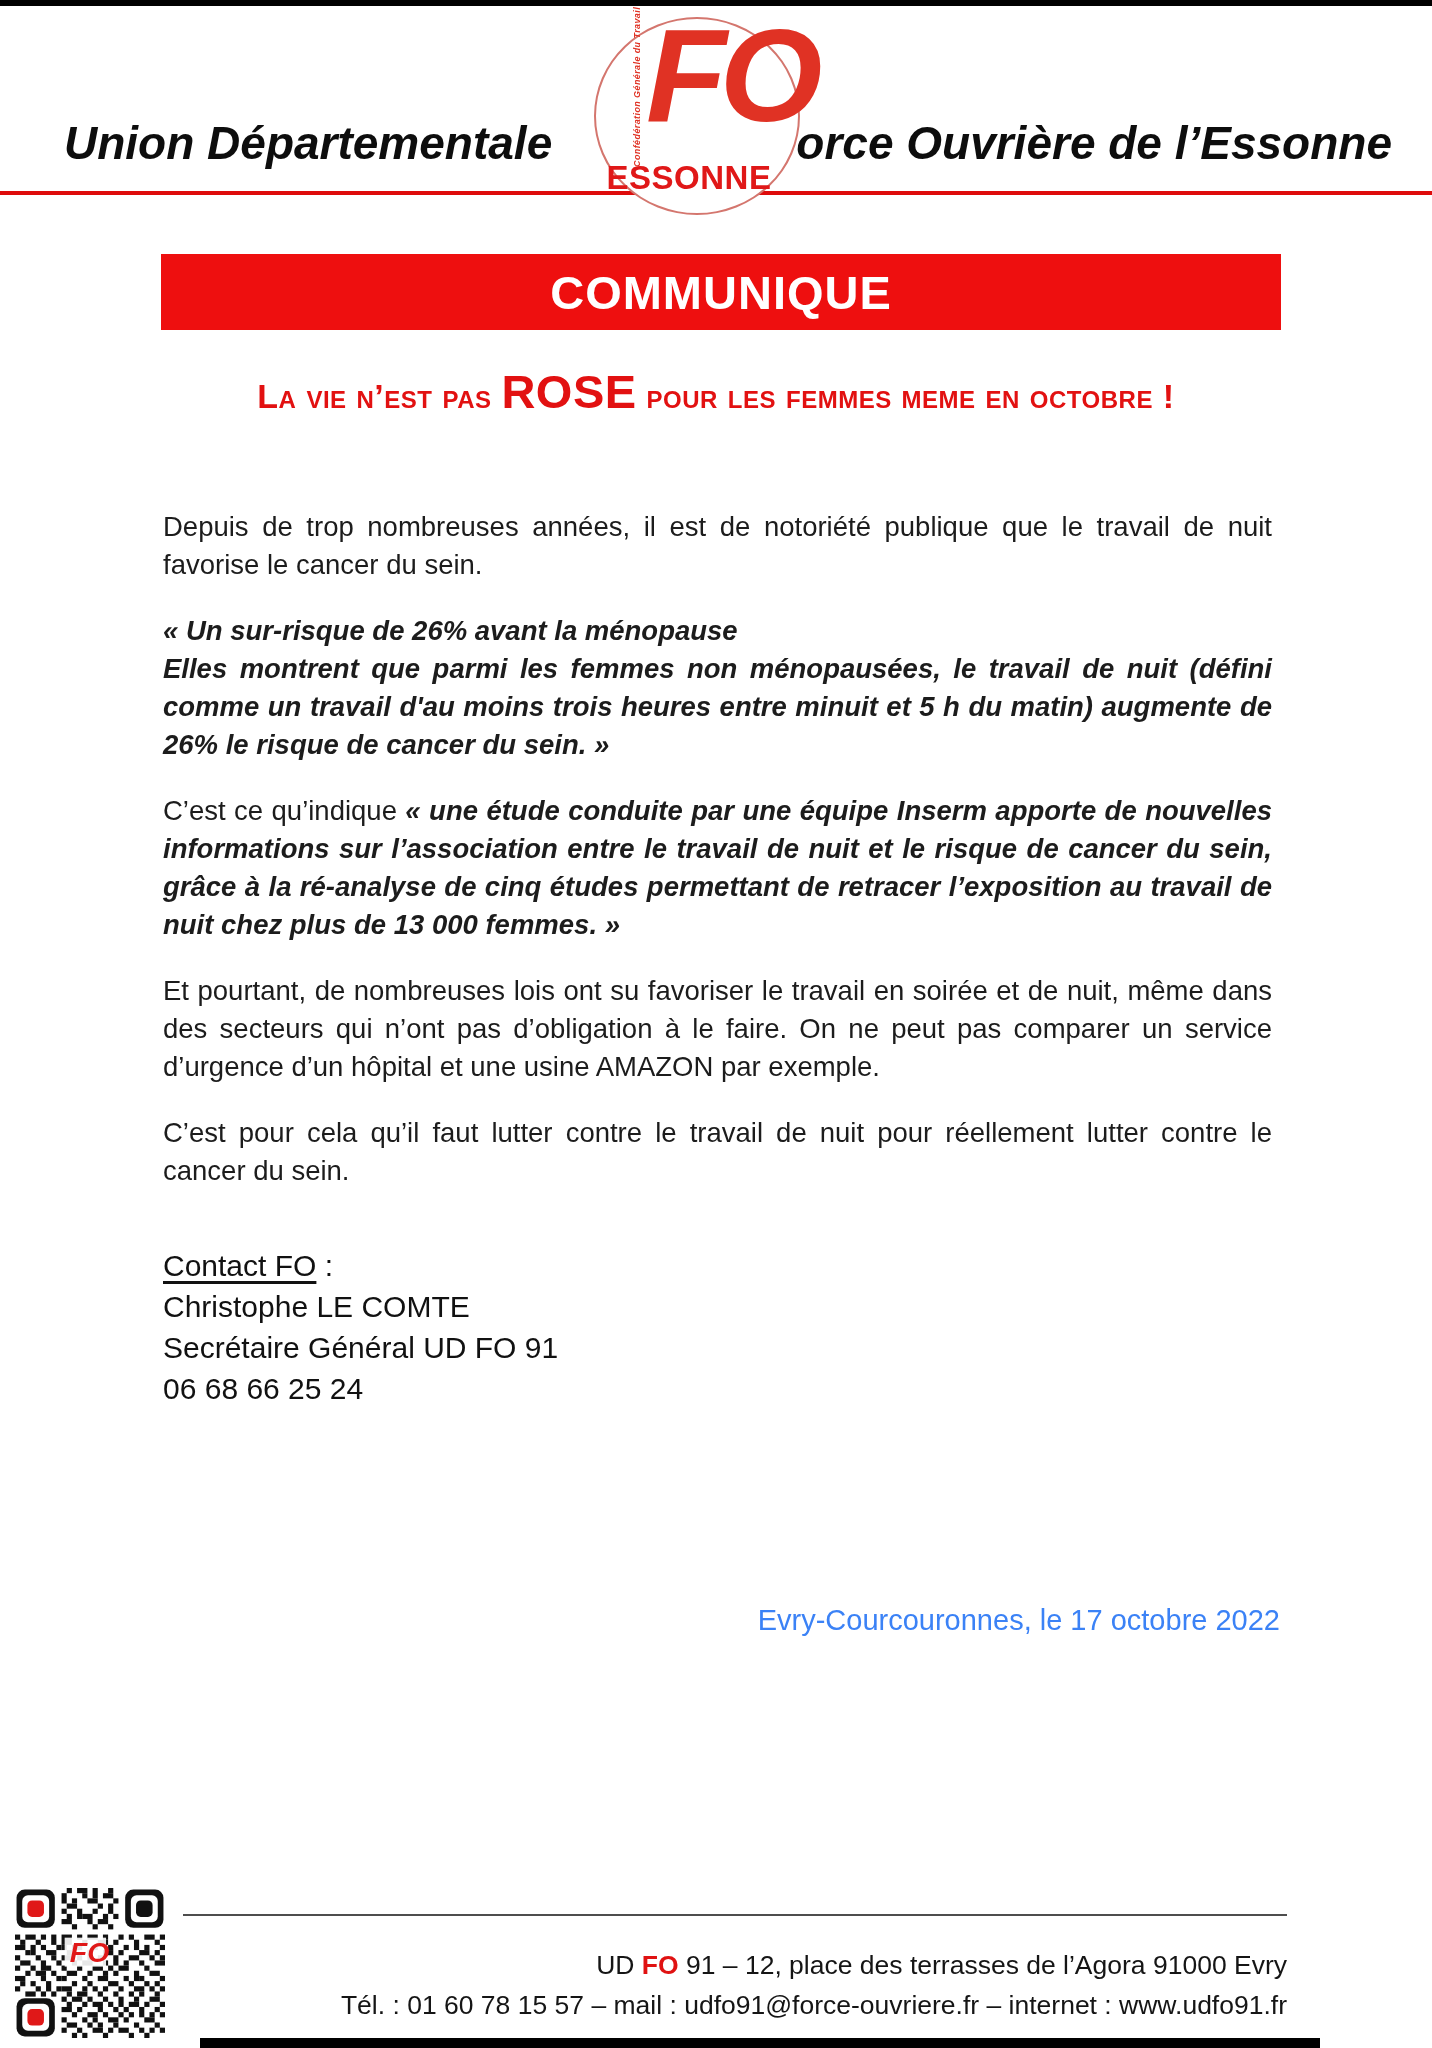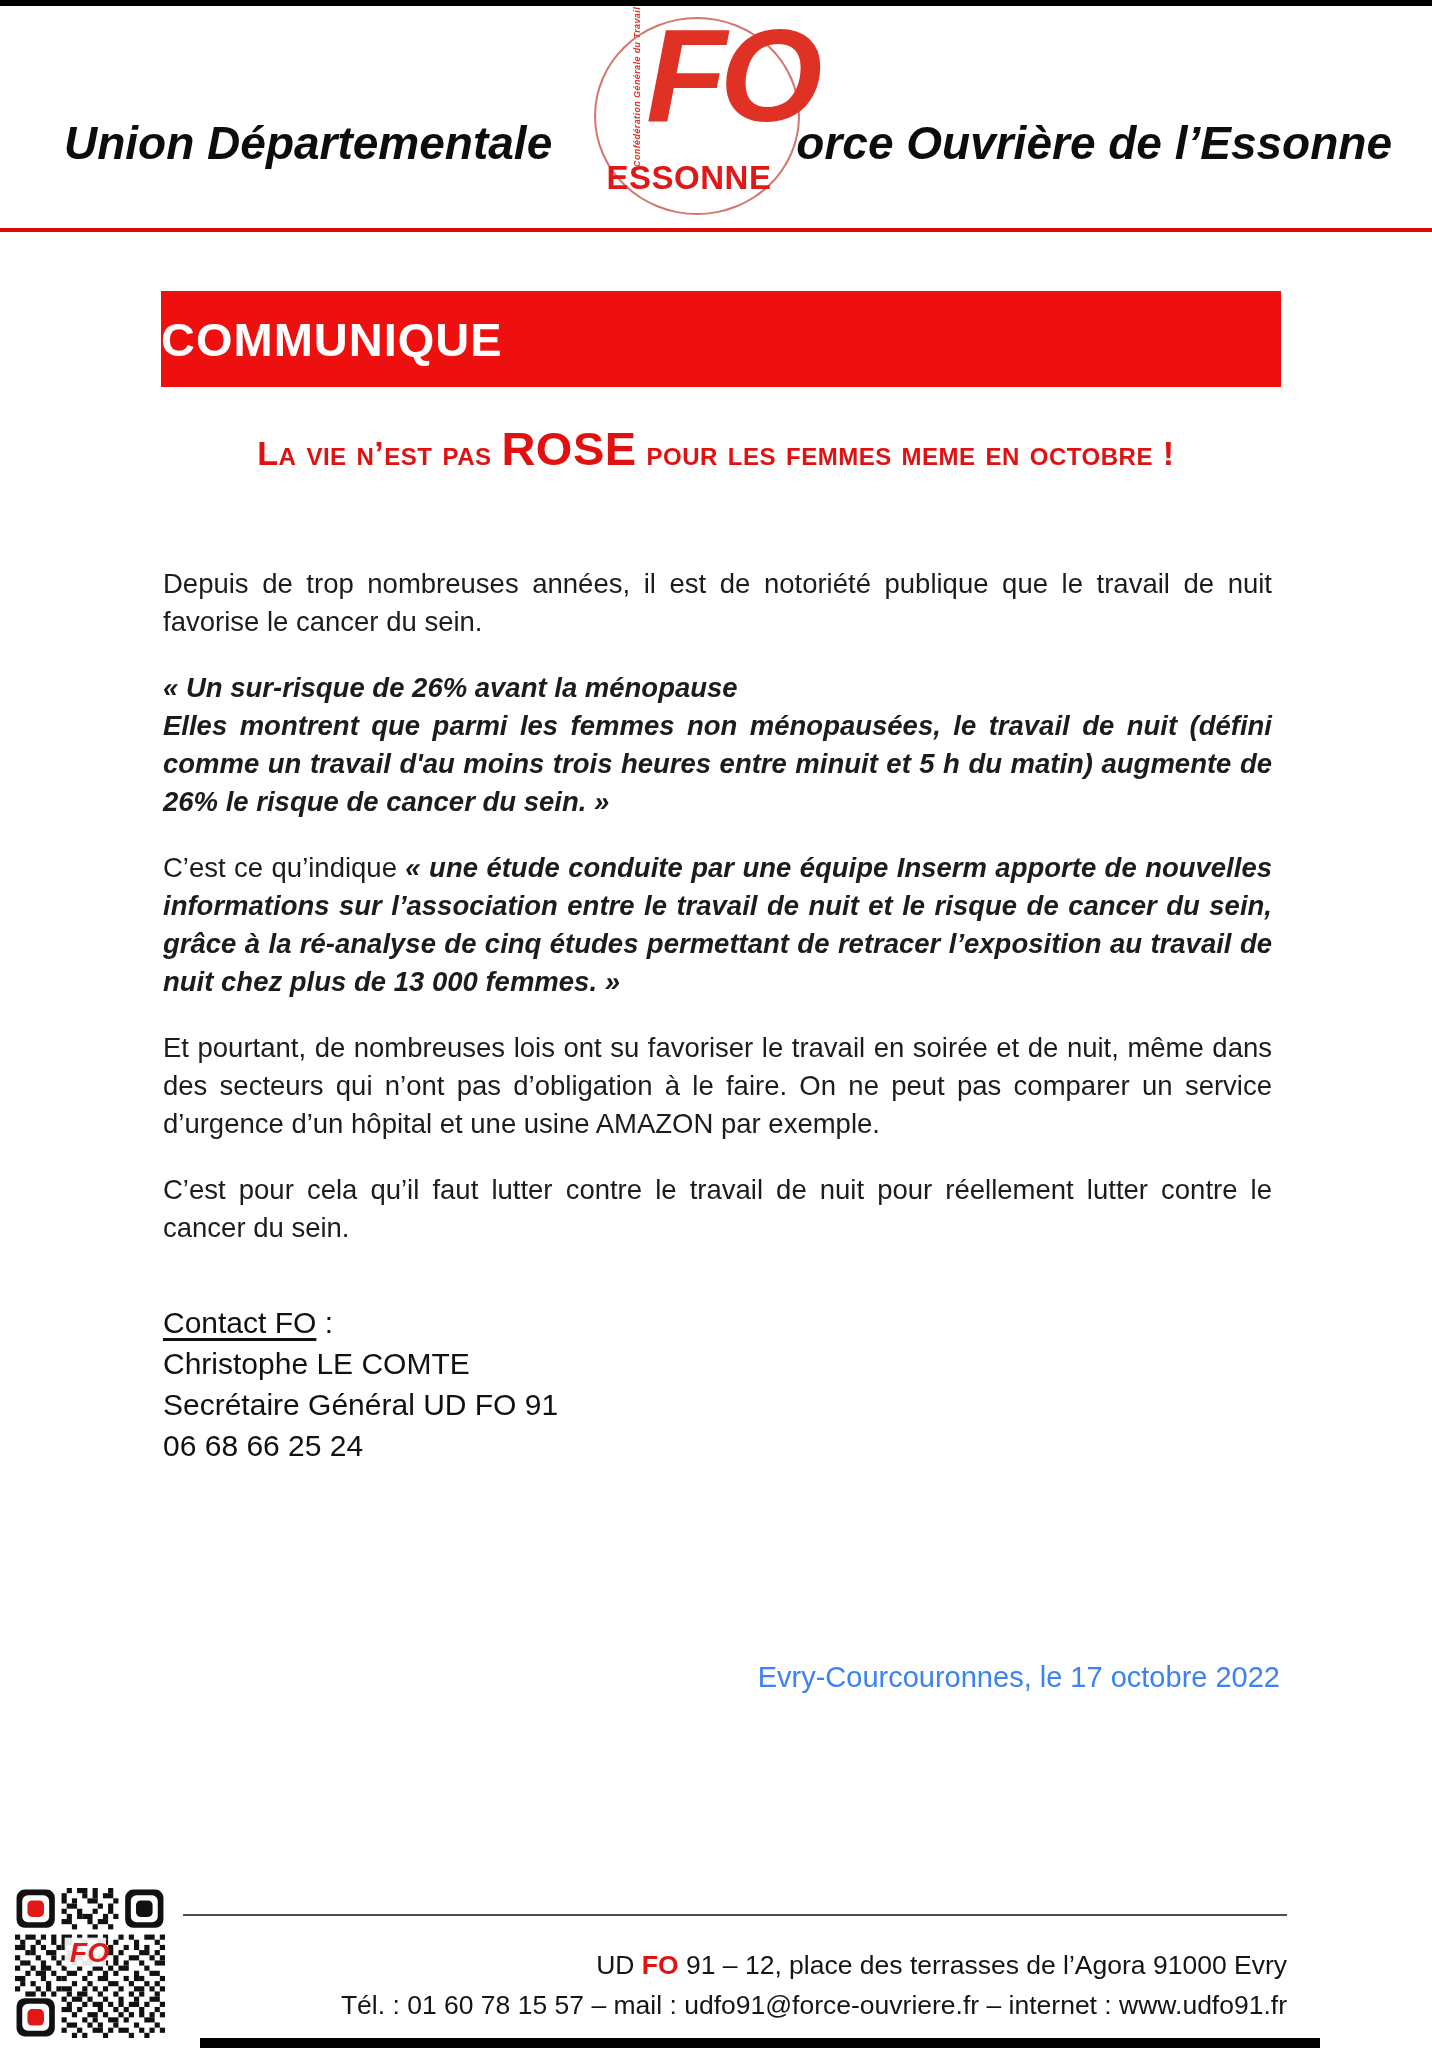--- a/index.html
+++ b/index.html
@@ -1,35 +1,35 @@
 <!DOCTYPE html>
 <html><head>
 <meta charset="utf-8">
 <style>
   html,body{margin:0;padding:0;background:#e8e8e8;}
   .page{position:relative;width:1432px;height:2048px;background:#ffffff;overflow:hidden;
         font-family:"Liberation Sans",sans-serif;color:#1c1c1c;margin:0 auto;}
   .top-bar{height:6px;background:#000;}
   
-  .header{position:relative;height:222px;}
+  .header{position:relative;height:185px;}
   .h-title{position:absolute;top:110px;font-size:46px;font-style:italic;font-weight:600;color:#0d0d0d;white-space:nowrap;}
   .h-left{left:64px;}
   .h-right{right:40px;}
   .logo{position:absolute;left:594px;top:11px;width:206px;height:198px;background:#fff;
         border:2px solid #d4766e;border-radius:50%;box-sizing:border-box;}
   .logo-fo{position:absolute;left:50px;top:-26px;font-size:132px;font-weight:700;font-style:italic;
            color:#e03224;letter-spacing:-7px;line-height:1.25;}
   .logo-cgt{position:absolute;left:36px;top:148px;transform:rotate(-90deg);transform-origin:left top;
             font-size:9px;font-weight:700;font-style:italic;color:#e03224;white-space:nowrap;letter-spacing:.4px;}
   .logo-essonne{position:absolute;left:0;right:16px;top:140px;text-align:center;font-size:33px;
                 font-weight:700;color:#e01818;letter-spacing:.5px;}
   .red-rule{height:4px;background:#de0b0b;}
   
-  .banner{margin:59px 0 0 161px;width:1120px;height:96px;background:#ee0f0f;color:#fff;
-          display:flex;align-items:center;font-size:47px;font-weight:700;letter-spacing:1px;}
+  .banner{margin:59px 0 0 161px;width:1120px;height:76px;background:#ee0f0f;color:#fff;
+          display:flex;align-items:center;justify-content:center;font-size:47px;font-weight:700;letter-spacing:1px;}
   .doc-title{margin-top:34px;text-align:center;color:#e21111;font-weight:700;
              font-variant:small-caps;font-size:34px;line-height:56px;letter-spacing:.5px;}
   .doc-title .rose{font-size:47px;}
   
   .body-col{margin:84px 160px 0 163px;font-size:27.5px;line-height:38px;text-align:justify;}
   .body-col p{margin:0 0 28px 0;}
   .quote{font-weight:700;font-style:italic;}
   .q-head{display:block;}
   
   .contact{margin:55px 160px 0 163px;font-size:30px;line-height:41px;color:#111;}

